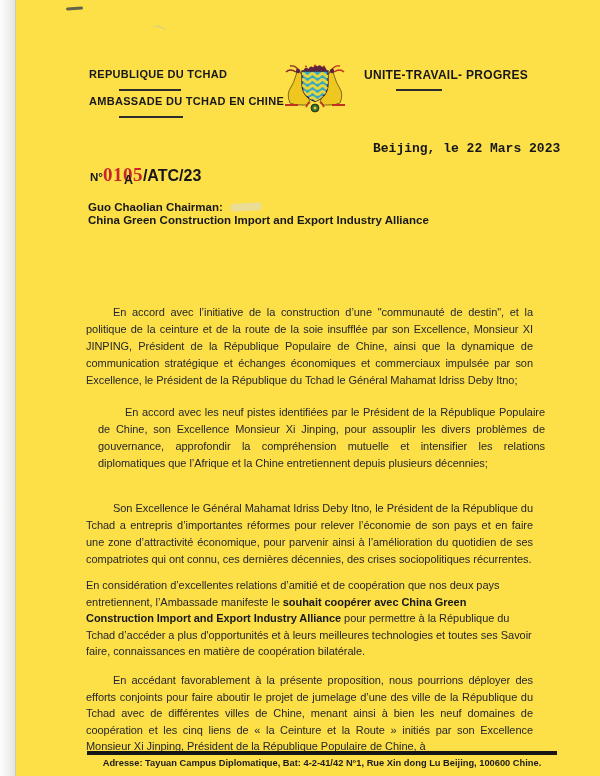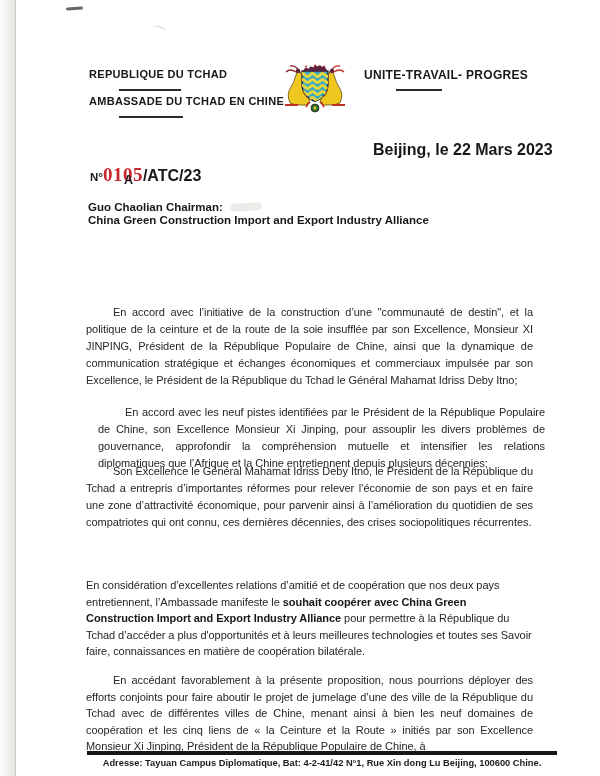--- a/index.html
+++ b/index.html
@@ -1,19 +1,19 @@
 <!DOCTYPE html>
 <html style="--accent-red: #c8242b; --ink: #26262b;"><head>
 <meta charset="utf-8">
 <title>Lettre - Ambassade du Tchad en Chine</title>
 <style>
   html,body { margin:0; padding:0; background:#e8e8e5; }
   .page {
     position:relative; width:600px; height:776px; margin:0 auto;
-    background:#ffffff; overflow:hidden;
+    background:#fde047; overflow:hidden;
     font-family:"Liberation Sans","DejaVu Sans",sans-serif;
     color:var(--ink,#26262b);
     -webkit-font-smoothing:antialiased;
   }
   .abs { position:absolute; }
 
   
   .edge-left { left:0; top:0; bottom:0; width:15px;
     background:linear-gradient(90deg,#fefefe 0%,#f0f0ed 55%,#e3e3df 100%);
     border-right:1.5px solid #c9c9c4; }
@@ -26,36 +26,36 @@
 
   
   .hdr { font-weight:bold; font-size:11px; letter-spacing:.3px; color:#17171c; white-space:nowrap; }
   .rule { height:2px; background:#2b2b30; }
 
   .ref-line { left:90px; top:137px; display:flex; align-items:baseline; white-space:nowrap; }
   .ref-prefix { font-weight:bold; font-size:11.5px; color:#17171c; }
   .ref-number { font-family:"Liberation Serif","DejaVu Serif",serif; font-weight:600;
     font-size:19px; letter-spacing:.5px; color:var(--accent-red,#c8242b); }
   .ref-suffix { font-weight:bold; font-size:16px; color:#17171c;margin-top:30px; }
-  .dateline { left:373px; top:141px; font-weight:bold; font-size:16px; color:#17171c; white-space:nowrap; }
+  .dateline { left:373px; top:141px; font-weight:bold; font-size:13px; color:#17171c; white-space:nowrap;font-family:Liberation Mono, monospace; }
 
   .salutation { left:124px; top:173px; font-weight:bold; font-size:12.5px; color:#17171c; }
   .addr-name { left:88px; top:201px; font-weight:bold; font-size:11.5px; color:#17171c; white-space:nowrap; }
   .addr-org  { left:88px; top:214px; font-weight:bold; font-size:11.5px; color:#17171c; white-space:nowrap; }
 
   .subject { left:86px; top:237px; font-weight:bold; font-size:12.3px; line-height:17px; color:#17171c; }
   .subject .u { text-decoration:underline; }
   .subject div { white-space:nowrap; }
 
   .body-par { left:86px; width:447px; font-size:11px; line-height:17px;
     text-align:justify; letter-spacing:-0.05px; color:#26262b; }
   .ind { text-indent:27px; }
   .p1 { top:304px; }
   .p2 { top:404px;margin-left:12px; }
-  .p3 { top:463px; }
+  .p3 { top:500px; }
   .p4 { top:577px; text-align:left; line-height:16.5px; }
   .p4 b { color:#17171c; }
   .p5 { top:672px; line-height:16.5px; }
 
   .footer-rule { left:87px; top:751px; width:470px; height:4px; background:#161616; }
   .footer-address { left:87px; top:758px; width:470px; text-align:center;
     font-weight:bold; font-size:9.3px; color:#1c1c20; white-space:nowrap; }
 
   .emblem { left:282px; top:63px; width:66px; height:56px; }
 </style>

